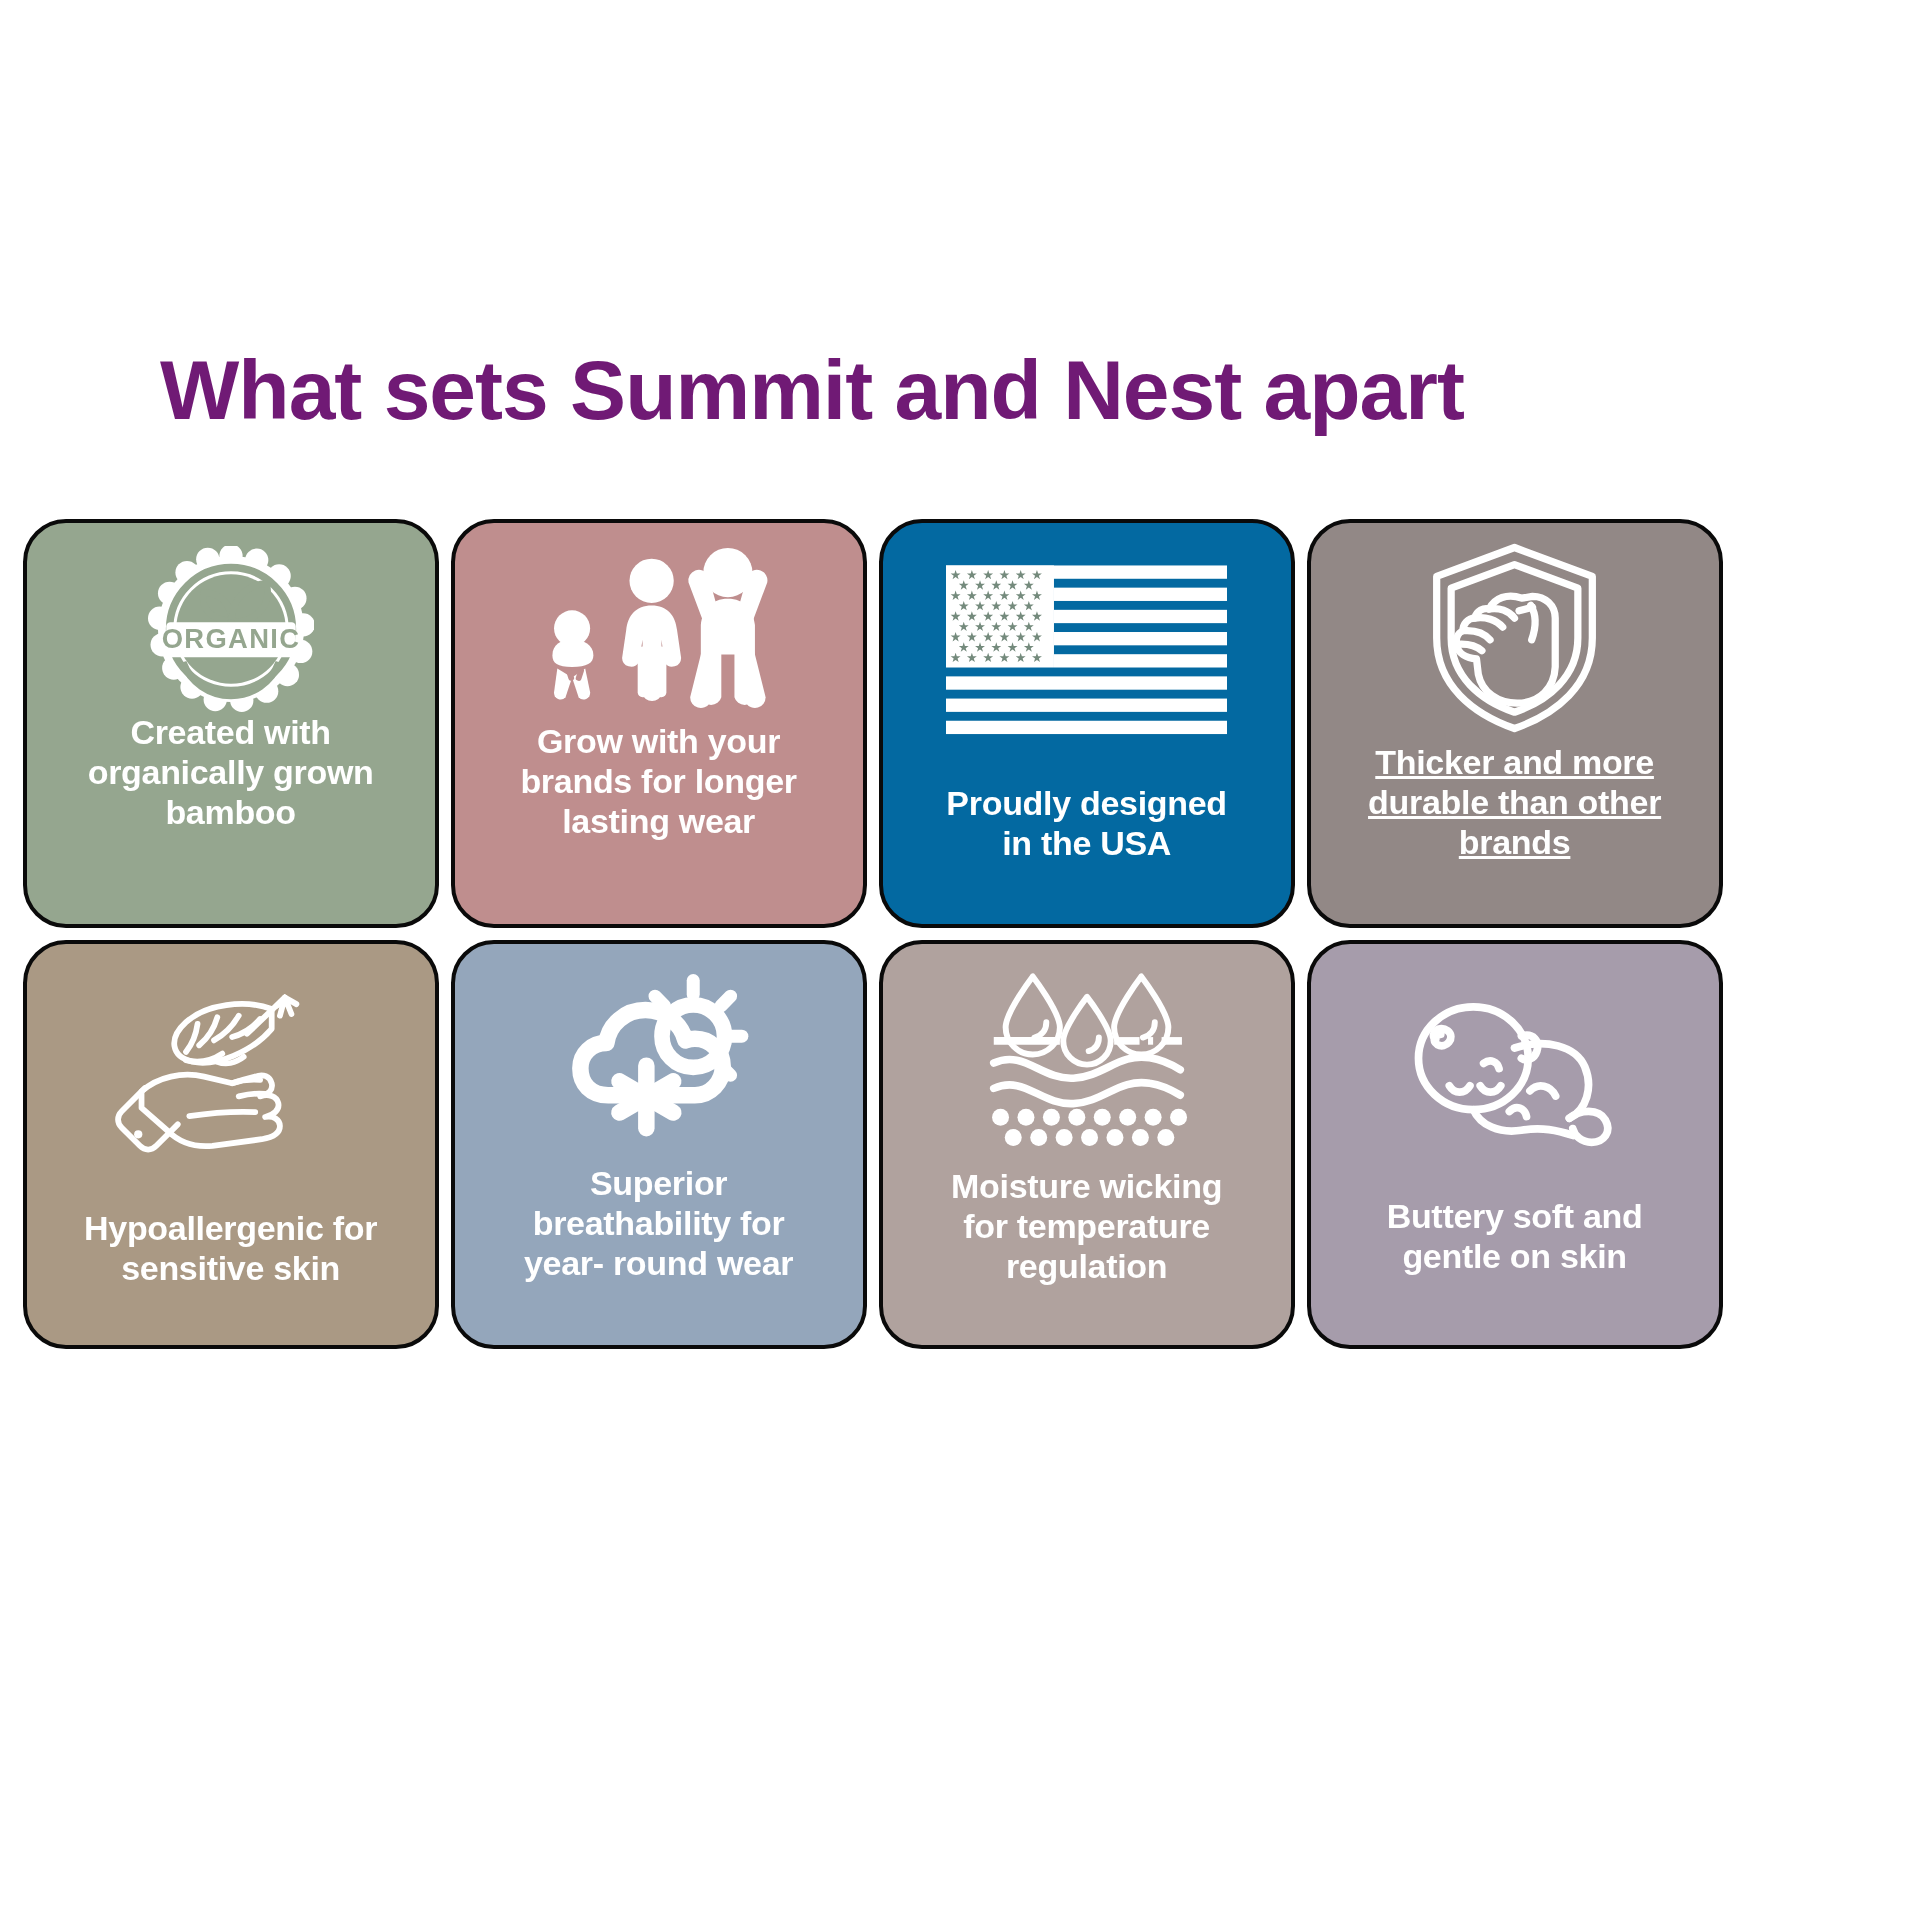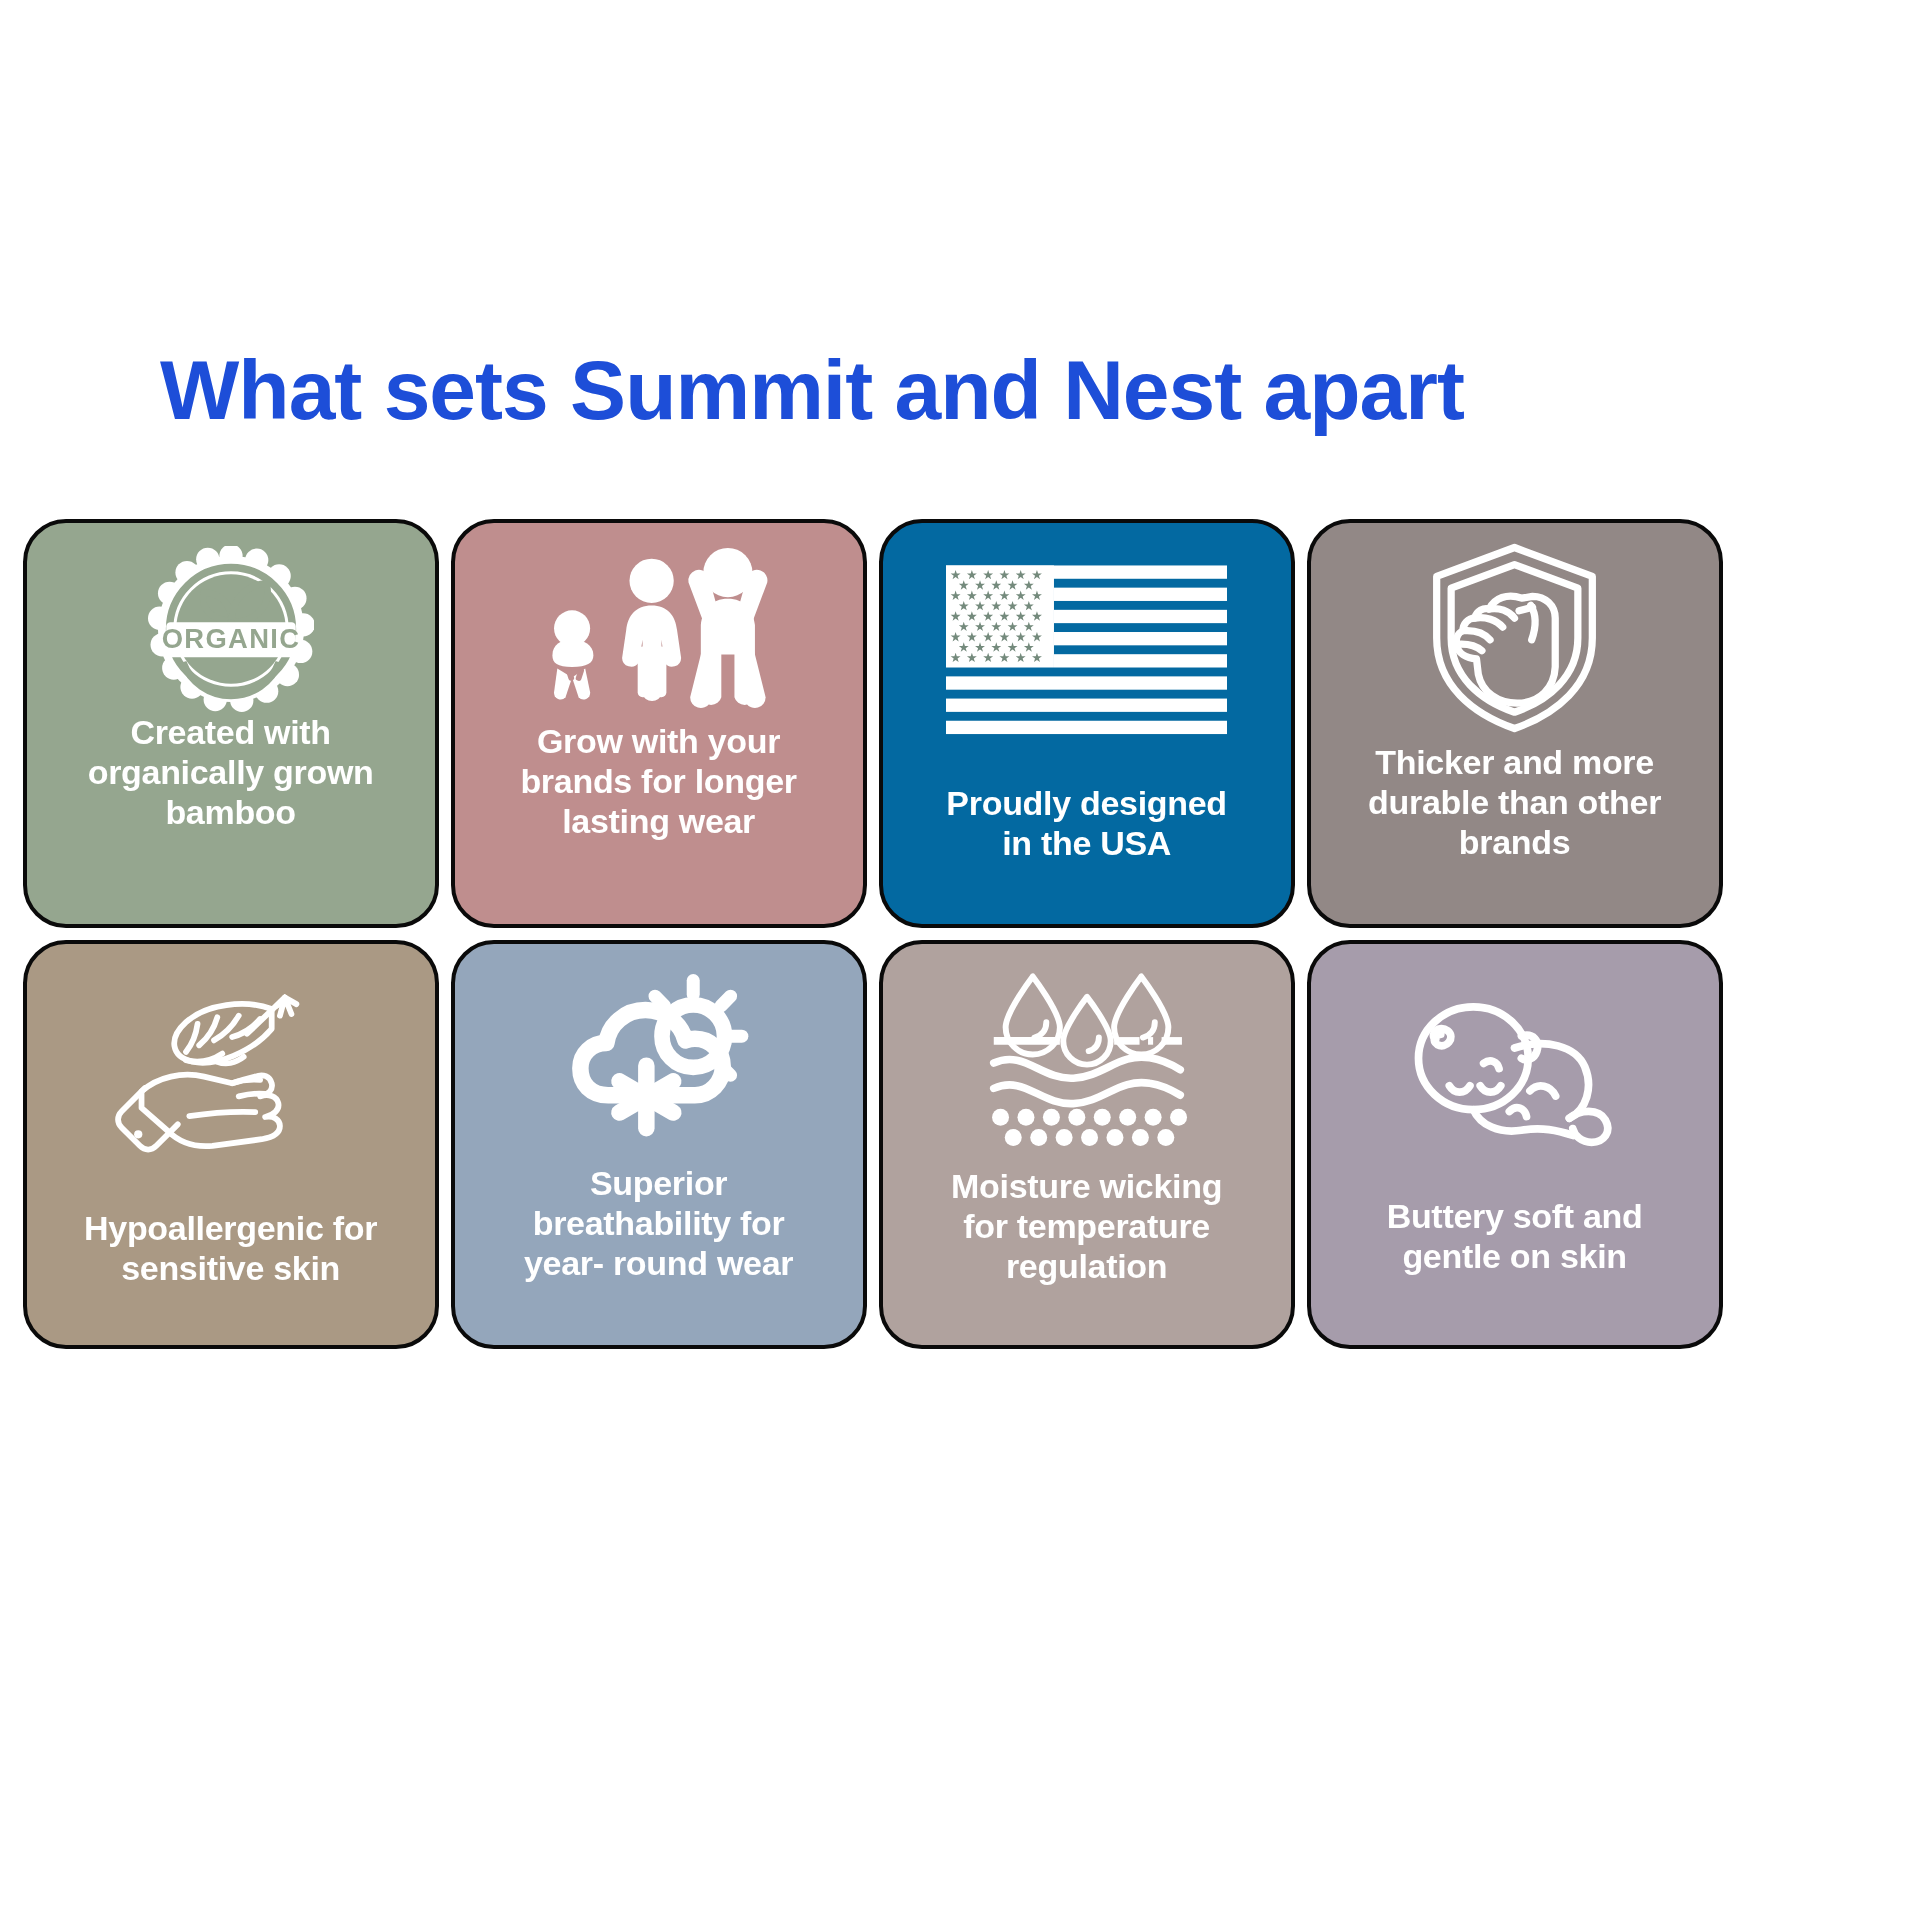--- a/index.html
+++ b/index.html
@@ -13,21 +13,21 @@
 
   
   .page-title{
     position:absolute;
     left:0; top:346px;
     width:1624px;
     text-align:center;
     font-size:84px;
     font-weight:700;
     letter-spacing:-1px;
-    color:#1d4ed8;
+    color:#701a75;
     line-height:1.05;
     font-family:"Liberation Sans", sans-serif;
   }
 
   
   .grid{
     position:absolute;
     left:22.6px; top:519px;
     width:1881px;
     display:grid;
@@ -74,21 +74,21 @@
   .c1 .card-icon{ height:190px; padding-top:22px; }
   .c1 .card-label{ }
 
   .c2 .card-icon{ height:192px; padding-top:22px; }
   .c2 .card-label{ margin-top:7px; }
 
   .c3 .card-icon{ height:221px; padding-top:34px; }
   .c3 .card-label{ margin-top:40px; }
 
   .c4 .card-icon{ height:211px; padding-top:18px; }
-  .c4 .card-label{ margin-top:9px; }
+  .c4 .card-label{ margin-top:9px;text-decoration:underline; }
 
   .c5 .card-icon{ height:226px; padding-top:31px; }
   .c5 .card-label{ margin-top:39px; }
 
   .c6 .card-icon{ height:201px; padding-top:24px; }
   .c6 .card-label{ margin-top:19px; }
 
   .c7 .card-icon{ height:201px; padding-top:25px; }
   .c7 .card-label{ margin-top:22px; }
 

